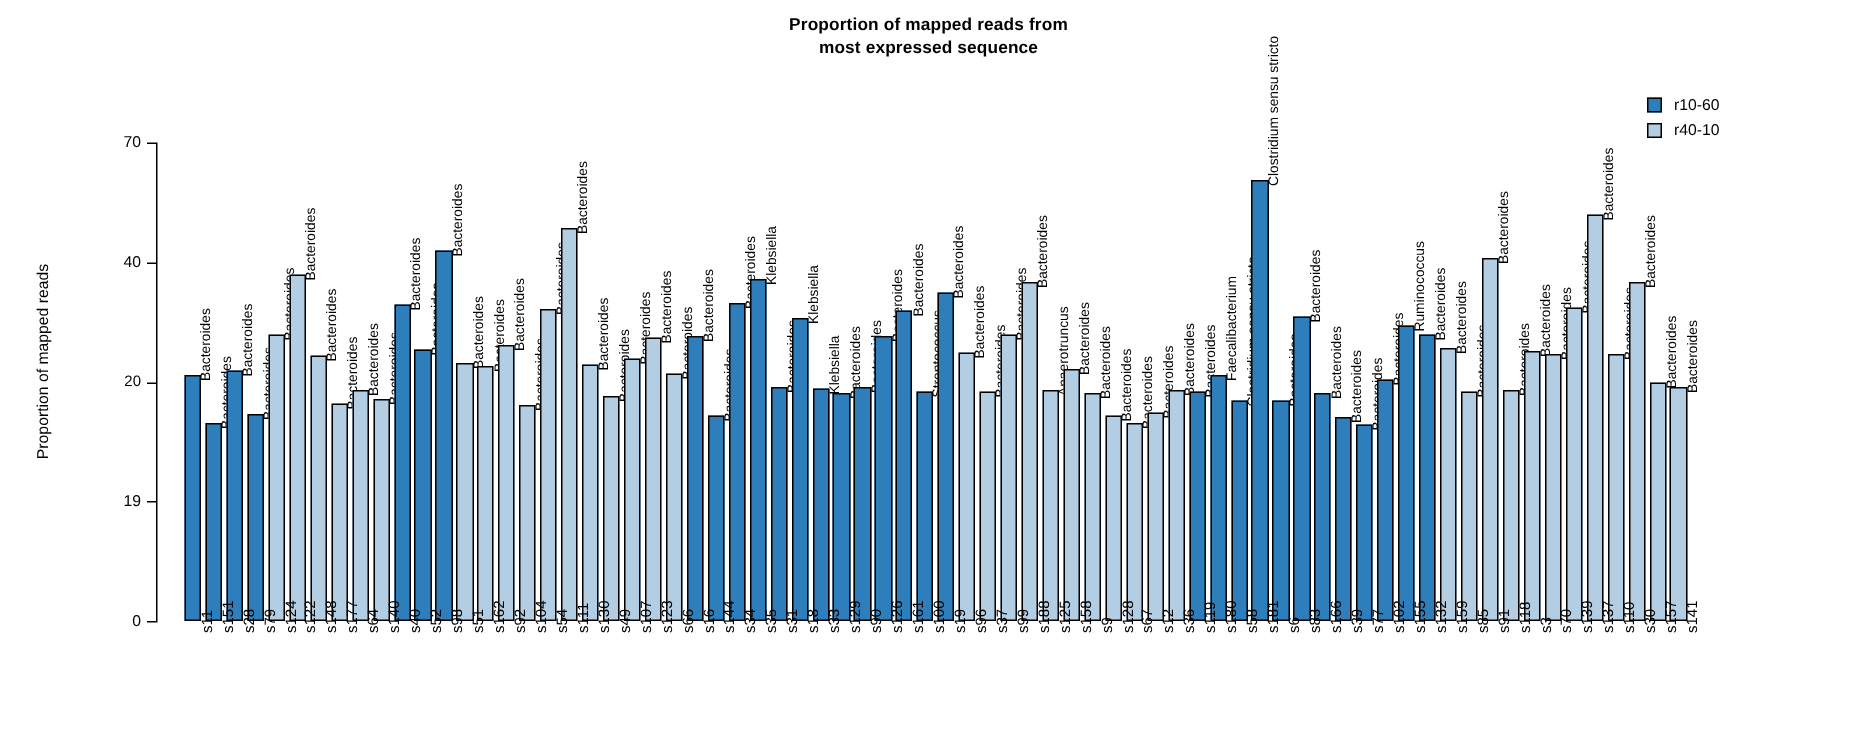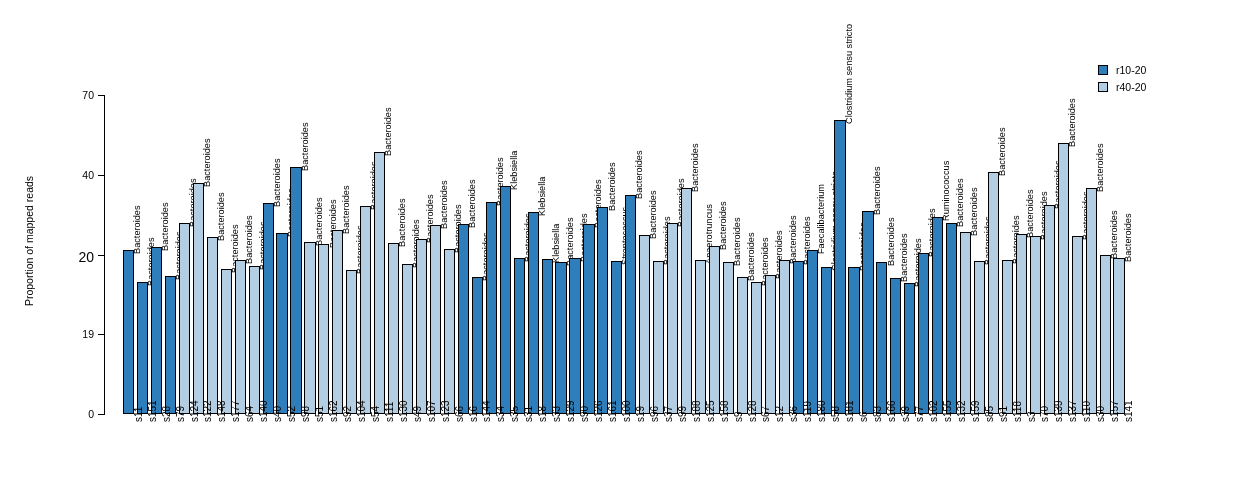--- a/index.html
+++ b/index.html
@@ -51,41 +51,45 @@
     position:absolute;white-space:nowrap;font-size:10px;
     transform:rotate(-90deg);transform-origin:left top;
     color:#000;
   }
 </style>
 </head>
 <body>
 
 <div id="root">
 
+  <div class="title">
+    <span>Proportion of mapped reads from</span>
+    <span>most expressed sequence</span>
+  </div>
 
   <div class="legend" id="legend">
       <div class="legend-row">
         <div class="legend-swatch" style="background: rgb(46, 126, 187);"></div>
-        <div class="legend-label">r10-20</div>
+        <div class="legend-label">r10-60</div>
       </div>
       <div class="legend-row">
         <div class="legend-swatch" style="background: rgb(179, 205, 227);"></div>
-        <div class="legend-label">r40-20</div>
+        <div class="legend-label">r40-10</div>
       </div>
     </div>
 
   <div class="plot">
     <div class="yaxis-line"></div>
     <div id="yticks">
         <div class="ytick" style="top: 414px;"></div>
         <div class="ytick-wrap" style="top: 408px; text-align: right; font-size: 10.5px;">0</div>
         <div class="ytick" style="top: 334.25px;"></div>
         <div class="ytick-wrap" style="top: 328.25px; text-align: right; font-size: 10.5px;">19</div>
         <div class="ytick" style="top: 254.5px;"></div>
-        <div class="ytick-wrap" style="top: 248.5px; text-align: right; font-size: 14px;">20</div>
+        <div class="ytick-wrap" style="top: 248.5px; text-align: right; font-size: 10px;">20</div>
         <div class="ytick" style="top: 174.75px;"></div>
         <div class="ytick-wrap" style="top: 168.75px; text-align: right; font-size: 10.5px;">40</div>
         <div class="ytick" style="top: 95px;"></div>
         <div class="ytick-wrap" style="top: 89px; text-align: right; font-size: 10.5px;">70</div>
       </div>
     <div class="ylab">Proportion of mapped reads</div>
     <div class="bars" id="bars">
         <div class="bar" style="left: 123px; top: 249.715px; width: 11.2px; height: 164.285px; background: rgb(46, 126, 187);"></div>
         <div class="bar-text" style="left: 132.2px; top: 253.715px;">Bacteroides</div>
         <div class="bar" style="left: 136.95px; top: 281.615px; width: 11.2px; height: 132.385px; background: rgb(46, 126, 187);"></div>

